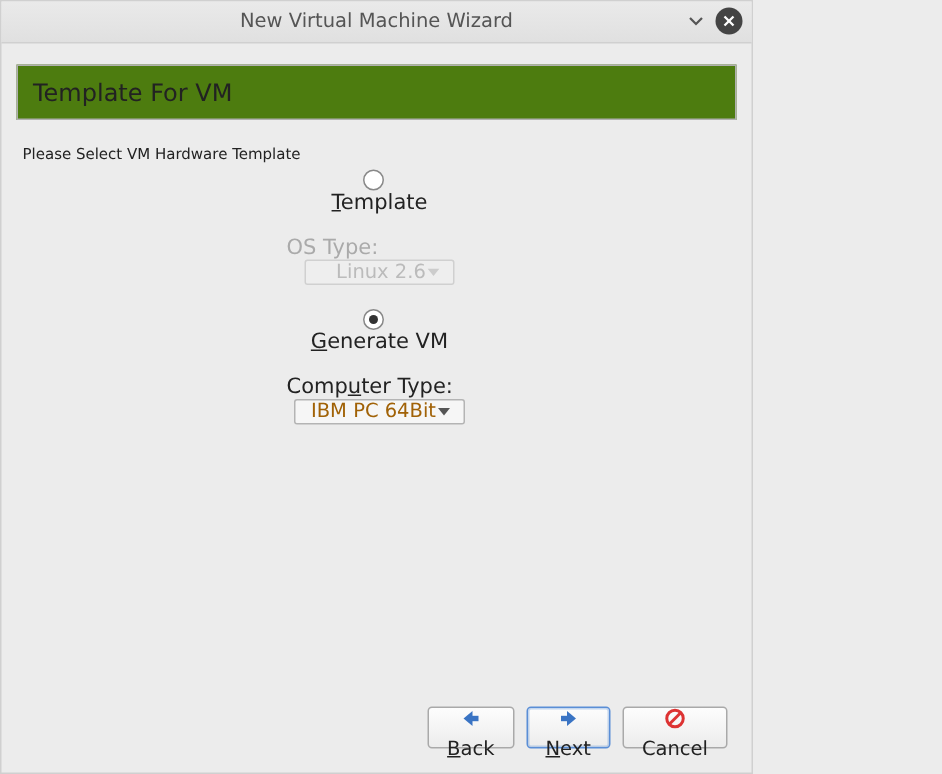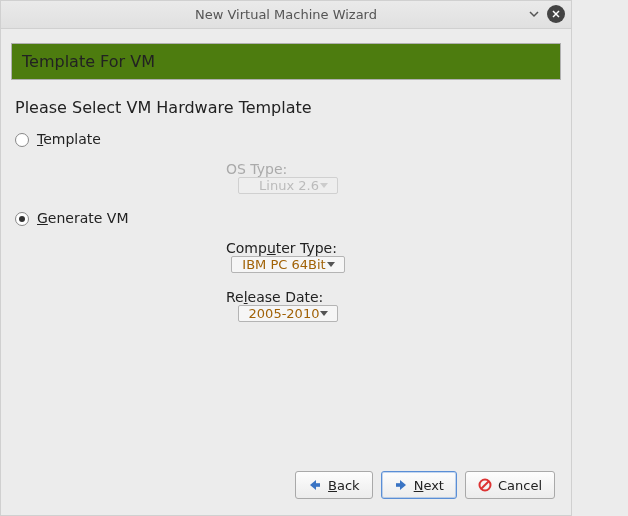--- a/index.html
+++ b/index.html
@@ -6,21 +6,21 @@
   body {
     font-family: "DejaVu Sans", "Liberation Sans", Arial, sans-serif;
     font-size: 13px;
     background: #ececec;
     width: 628px;
     height: 516px;
     overflow: hidden;
     color: #222;
   }
   .window {
-    width: 572px;
+    width: 502px;
     height: 516px;
     background: #ececec;
     border: 1px solid #d0d0d0;
     display: flex;
     flex-direction: column;
   }
   .titlebar {
     height: 28px;
     background: linear-gradient(to bottom, #eaeaea, #e0e0e0);
     border-bottom: 1px solid #d0d0d0;
@@ -68,29 +68,29 @@
     flex-direction: column;
   }
   .page-title-box {
     background: #4d7c0f;
     border: 1px solid #b0b0b0;
     padding: 8px 10px;
     font-size: 16px;
     margin-bottom: 18px;
   }
   .section-label {
-    font-size: 16px;
-    margin-bottom: 10px;
+    font-size: 10px;
     margin-left: 4px;
   }
   .radio-row {
     display: flex;
-    align-items: flex-end;
+    align-items: center;
     margin: 4px 0 10px 4px;
     font-size: 14px;
+    flex-direction: column;
   }
   .radio {
     width: 14px;
     height: 14px;
     border: 1px solid #888;
     border-radius: 50%;
     margin-right: 8px;
     display: inline-flex;
     align-items: center;
     justify-content: center;
@@ -155,20 +155,21 @@
     height: 28px;
     padding: 0 12px;
     background: linear-gradient(to bottom, #fdfdfd, #ececec);
     border: 1px solid #a9a9a9;
     border-radius: 3px;
     display: flex;
     align-items: center;
     gap: 6px;
     font-size: 13px;
     color: #222;
+    flex-direction: column;
   }
   .btn.default {
     border: 1px solid #5a8ed6;
     box-shadow: 0 0 0 1px rgba(90,142,214,.35) inset;
   }
   .btn-icon {
     width: 14px;
     height: 14px;
     display: flex;
     align-items: center;
@@ -228,31 +229,20 @@
       <div class="combo">
         <span>IBM PC 64Bit</span>
         <span class="combo-arrow">
           <svg width="8" height="6" viewBox="0 0 8 6">
               <polygon points="0,0 8,0 4,5" fill="#555"></polygon>
             </svg>
         </span>
       </div>
     </div>
 
-    <div class="form-row">
-      <span class="form-label"><span>Re</span><span class="underline">l</span><span>ease Date:</span></span>
-      <div class="combo">
-        <span>2005-2010</span>
-        <span class="combo-arrow">
-          <svg width="8" height="6" viewBox="0 0 8 6">
-              <polygon points="0,0 8,0 4,5" fill="#555"></polygon>
-            </svg>
-        </span>
-      </div>
-    </div>
 
     <div class="spacer"></div>
 
     <div class="button-row">
       <div class="btn">
         <span class="btn-icon">
           <svg width="14" height="14" viewBox="0 0 14 14">
               <polygon points="8,2 8,12 2,7" fill="#3a74c4"></polygon>
               <rect x="7" y="5.2" width="5" height="3.6" fill="#3a74c4"></rect>
             </svg>

